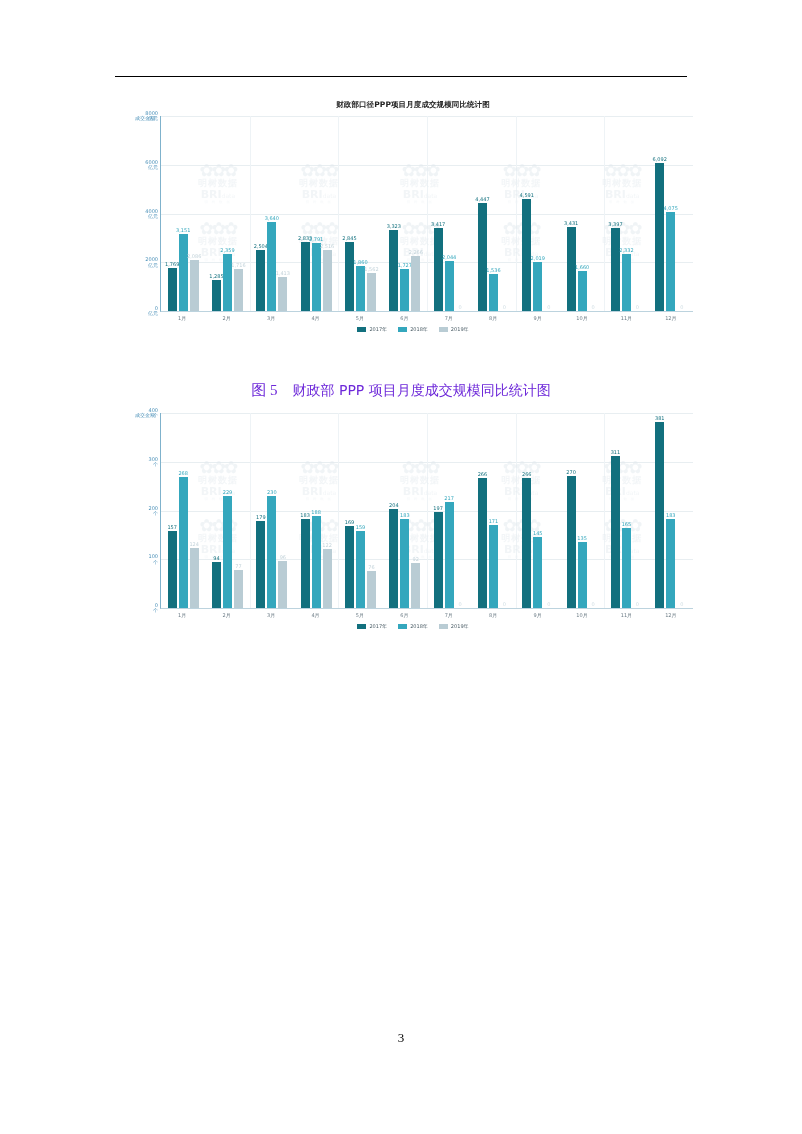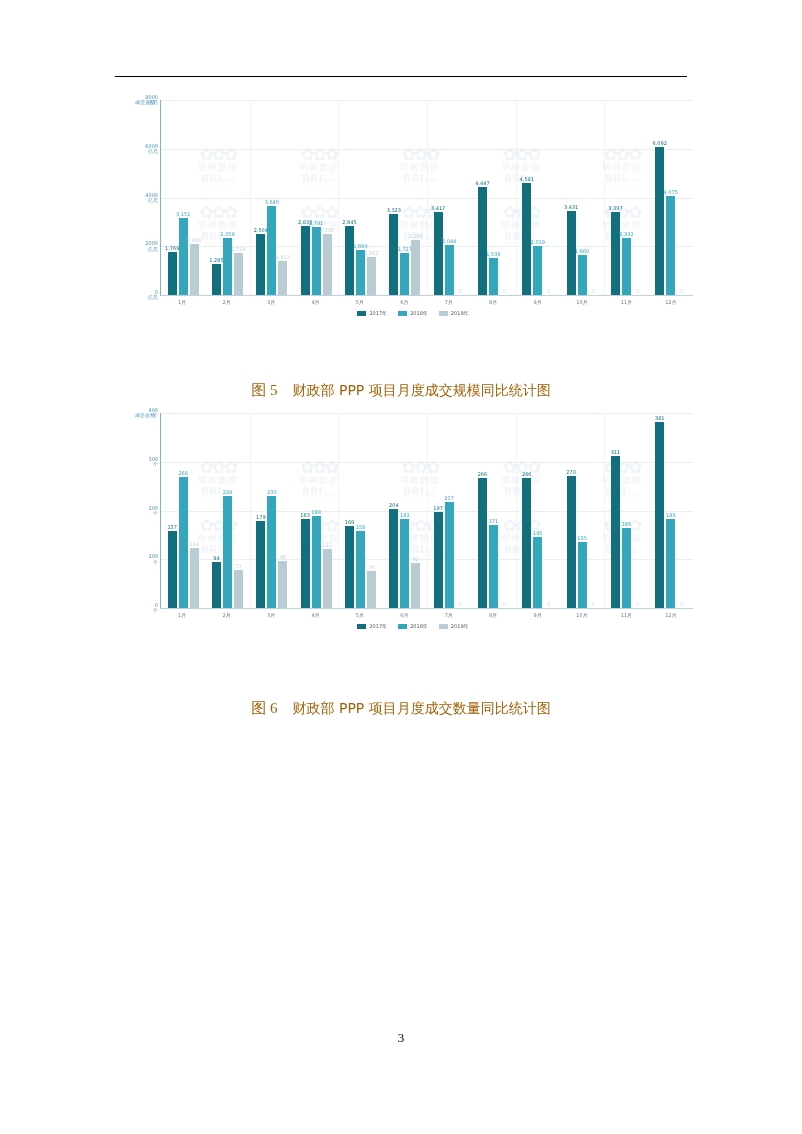--- a/index.html
+++ b/index.html
@@ -110,39 +110,40 @@
     display:flex;justify-content:center;align-items:center;gap:11px;
     margin-top:5px;
   }
   .legend .lg{display:flex;align-items:center;gap:3px;}
   .legend .sw{width:9px;height:5px;display:inline-block;}
   .legend .lb{font-family:"DejaVu Sans", sans-serif;font-size:5px;color:#4b5d66;}
 
   
   .caption{
     position:absolute;left:0;right:0;text-align:center;
-    font-size:15px;color:#a16207;font-family:"Liberation Serif", serif;
+    font-size:15px;color:#6d28d9;font-family:"Liberation Serif", serif;
   }
   .caption .cn{font-family:"DejaVu Sans", sans-serif;font-size:14px;}
   #cap1{top:381px;}
   #cap2{top:699px;}
 
   .pagenum{
     position:absolute;left:0;right:0;top:1030px;text-align:center;
     font-size:13px;color:#000;
   }
 </style>
 </head>
 <body>
 
 <div class="page">
 
   <div class="header-rule"></div>
 
   <div class="figure" id="fig1">
+    <div class="chart-title">财政部口径PPP项目月度成交规模同比统计图</div>
     <div class="chart-box">
       <div class="y-axis-title">成交金额</div>
       <div class="plot-wrap">
         <div class="plot" id="plot1">
             <div class="gridline" style="top: 0px;"></div>
             <div class="ytick" style="top: 0px;">
               <div>8000</div>
               <div>亿元</div>
             </div>
             <div class="gridline" style="top: 48.75px;"></div>
@@ -728,20 +729,15 @@
             <span class="lb">2018年</span>
           </div>
           <div class="lg">
             <span class="sw" style="background:#b9ccd4"></span>
             <span class="lb">2019年</span>
           </div>
         </div>
     </div>
   </div>
 
-  <div class="caption" id="cap2">
-    <span>图 6</span>
-    &nbsp;&nbsp;
-    <span class="cn">财政部 PPP 项目月度成交数量同比统计图</span>
-  </div>
 
   <div class="pagenum">3</div>
 </div>
 
 </body></html>

